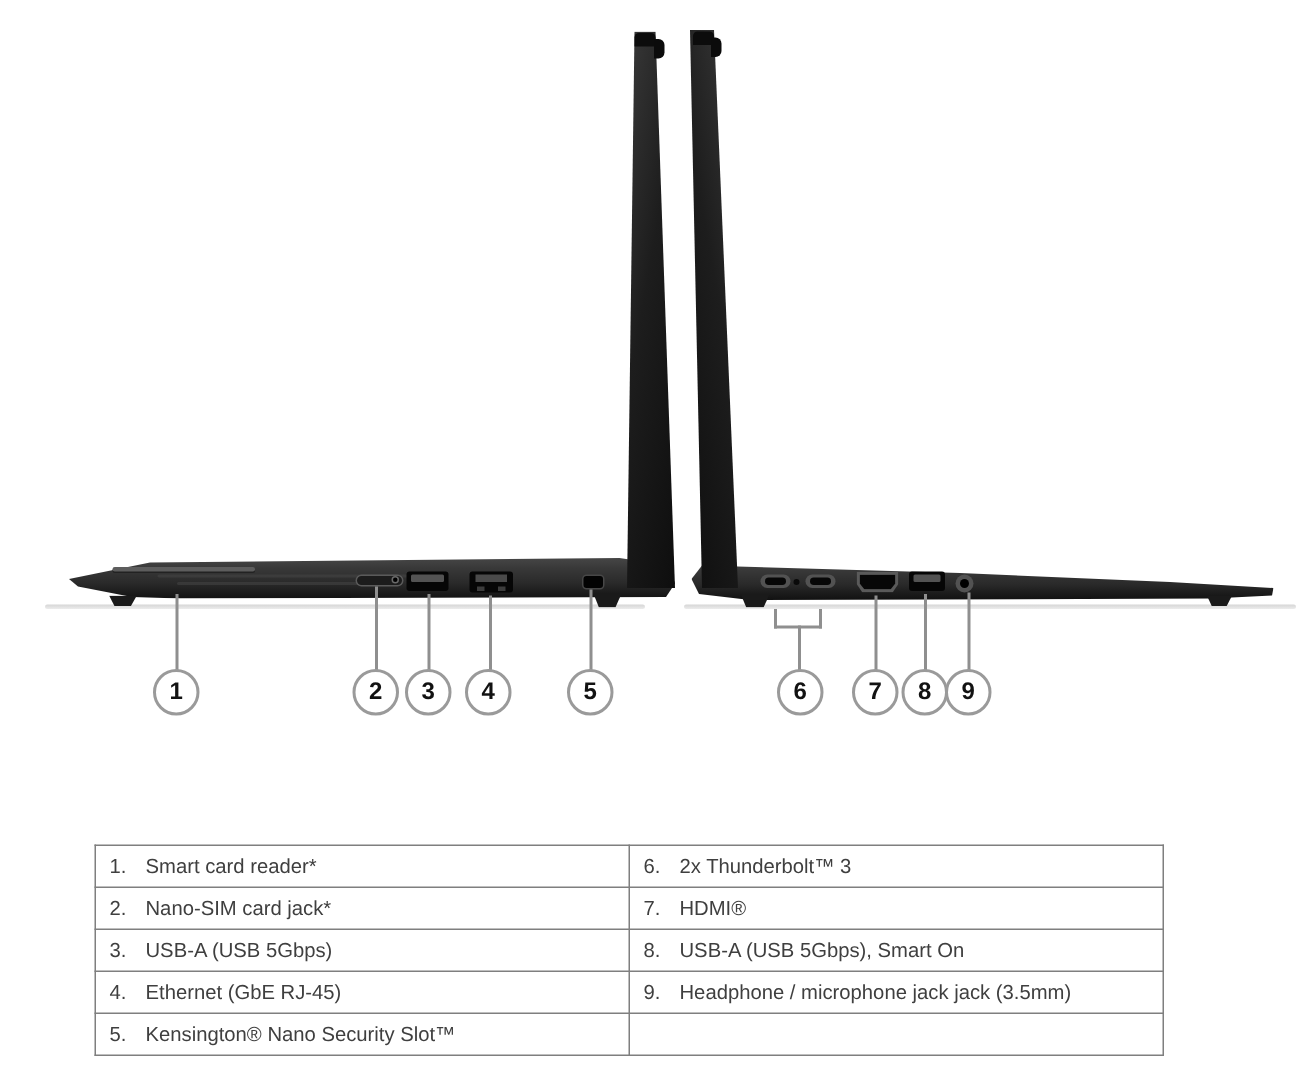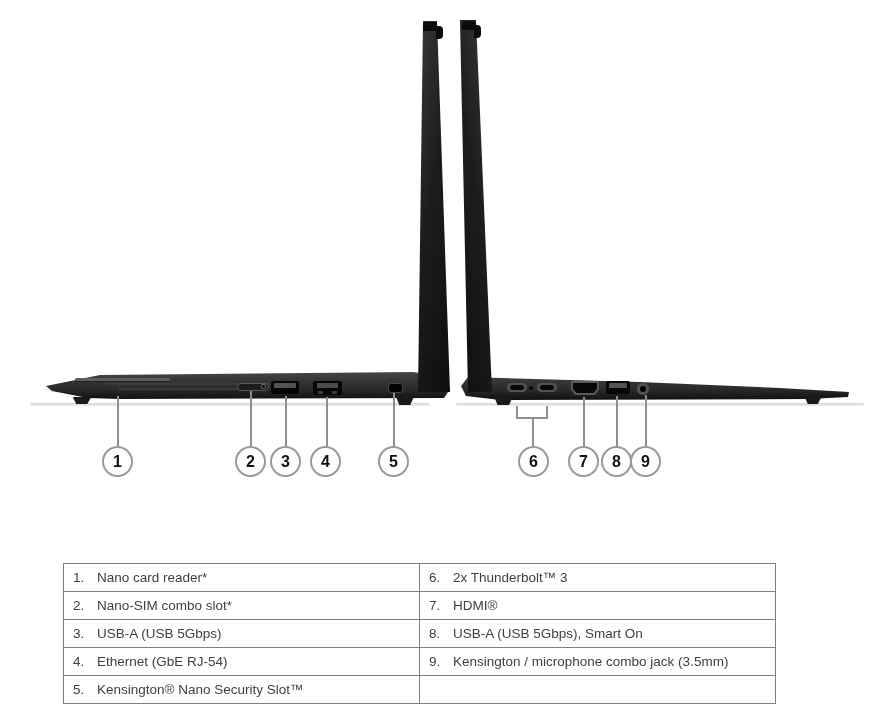--- a/index.html
+++ b/index.html
@@ -149,35 +149,35 @@
   <div class="abs callout" style="left:568px;top:446px;">7</div>
   <div class="abs callout" style="left:601px;top:446px;">8</div>
   <div class="abs callout" style="left:630px;top:446px;">9</div>
 
   <table id="ports-table">
     <tbody>
         <tr>
       <td style="width:355px;">
             <div class="cellwrap">
               <span class="num">1.</span>
-              <span class="lbl">Nano card reader*</span>
+              <span class="lbl">Smart card reader*</span>
             </div>
           </td>
       <td style="width:355px;">
             <div class="cellwrap">
               <span class="num">6.</span>
               <span class="lbl">2x Thunderbolt™ 3</span>
             </div>
           </td>
     </tr>
     <tr>
       <td>
             <div class="cellwrap">
               <span class="num">2.</span>
-              <span class="lbl">Nano-SIM combo slot*</span>
+              <span class="lbl">Nano-SIM card jack*</span>
             </div>
           </td>
       <td>
             <div class="cellwrap">
               <span class="num">7.</span>
               <span class="lbl">HDMI®</span>
             </div>
           </td>
     </tr>
     <tr>
@@ -191,27 +191,27 @@
             <div class="cellwrap">
               <span class="num">8.</span>
               <span class="lbl">USB-A (USB 5Gbps), Smart On</span>
             </div>
           </td>
     </tr>
     <tr>
       <td>
             <div class="cellwrap">
               <span class="num">4.</span>
-              <span class="lbl">Ethernet (GbE RJ-54)</span>
+              <span class="lbl">Ethernet (GbE RJ-45)</span>
             </div>
           </td>
       <td>
             <div class="cellwrap">
               <span class="num">9.</span>
-              <span class="lbl">Kensington / microphone combo jack (3.5mm)</span>
+              <span class="lbl">Headphone / microphone jack jack (3.5mm)</span>
             </div>
           </td>
     </tr>
     <tr>
       <td>
             <div class="cellwrap">
               <span class="num">5.</span>
               <span class="lbl">Kensington® Nano Security Slot™</span>
             </div>
           </td>

